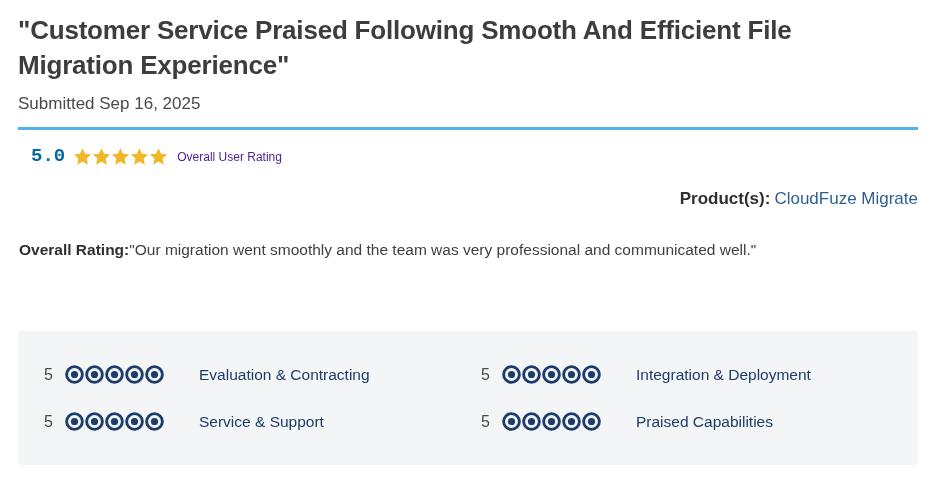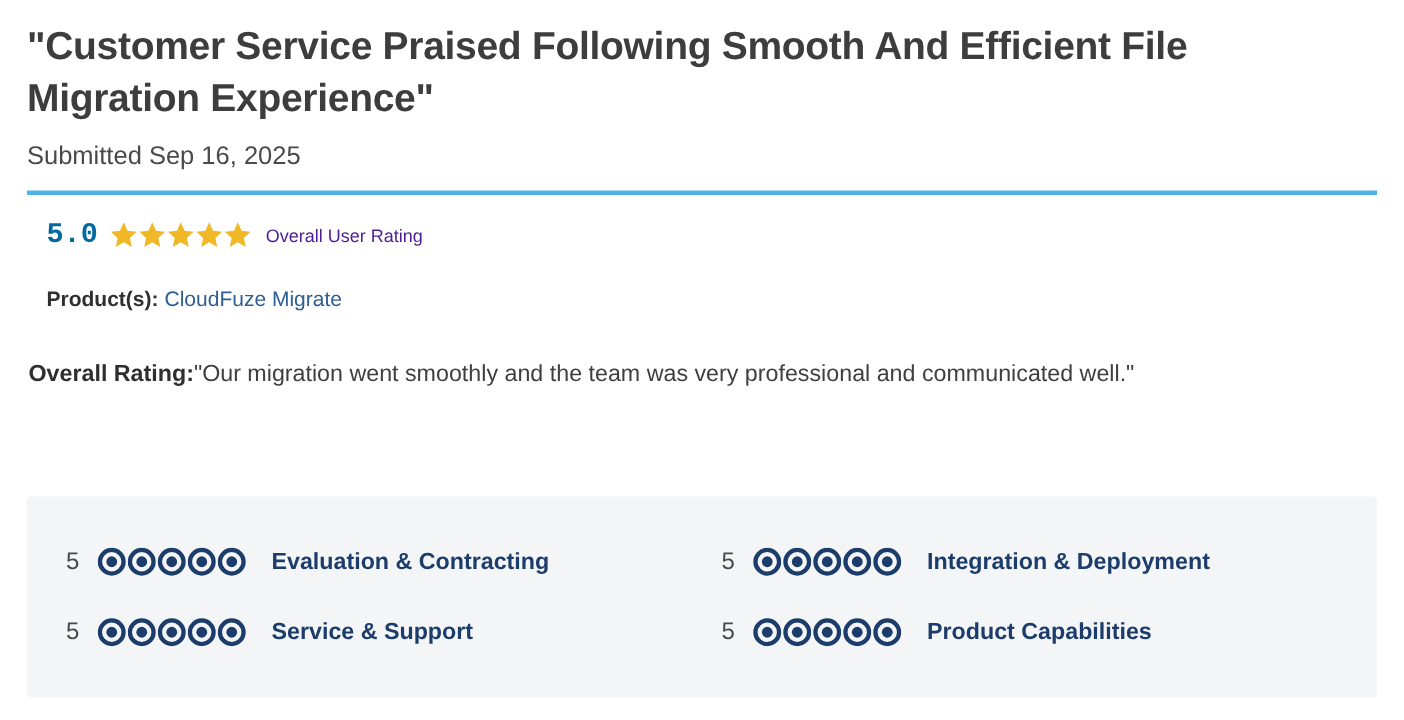--- a/index.html
+++ b/index.html
@@ -81,22 +81,23 @@
   .rating-caption {
     font-size: 12px;
     color: #4c1d95;
     line-height: 1;
   }
 
   
   .product-row {
     padding-top: 22px;
     padding-left: 13px;
-    font-size: 14px;
+    font-size: 17px;
     line-height: 22px;
+    text-align: right;
   }
   .product-label {
     font-weight: bold;
     color: #2f2f2f;
   }
   .product-link {
     color: #2d5e94;
     text-decoration: none;
     margin-left: 4px;
   }
@@ -147,23 +148,23 @@
     align-items: center;
     margin-left: 5px;
   }
   .dot {
     width: 19px;
     height: 19px;
     display: block;
     margin-right: 1px;
   }
   .score-label {
-    margin-left: 16px;
+    margin-left: 34px;
     font-size: 15.5px;
-    font-weight: bold;
+    font-weight: normal;
     color: #1c3d6b;
     line-height: 1;
     white-space: nowrap;
   }
 </style>
 </head>
 <body>
 
 <div class="review-card">
 
@@ -313,18 +314,18 @@
             </svg></span>
         <span class="dot"><svg viewBox="0 0 20 20" width="19" height="19">
               <circle cx="10" cy="10" r="8.3" fill="none" stroke="#1c3d6b" stroke-width="3"></circle>
               <circle cx="10" cy="10" r="3.8" fill="#1c3d6b"></circle>
             </svg></span>
         <span class="dot"><svg viewBox="0 0 20 20" width="19" height="19">
               <circle cx="10" cy="10" r="8.3" fill="none" stroke="#1c3d6b" stroke-width="3"></circle>
               <circle cx="10" cy="10" r="3.8" fill="#1c3d6b"></circle>
             </svg></span>
       </span>
-      <span class="score-label">Product Capabilities</span>
+      <span class="score-label">Praised Capabilities</span>
     </div>
 
   </div>
 
 </div>
 
 </body></html>

